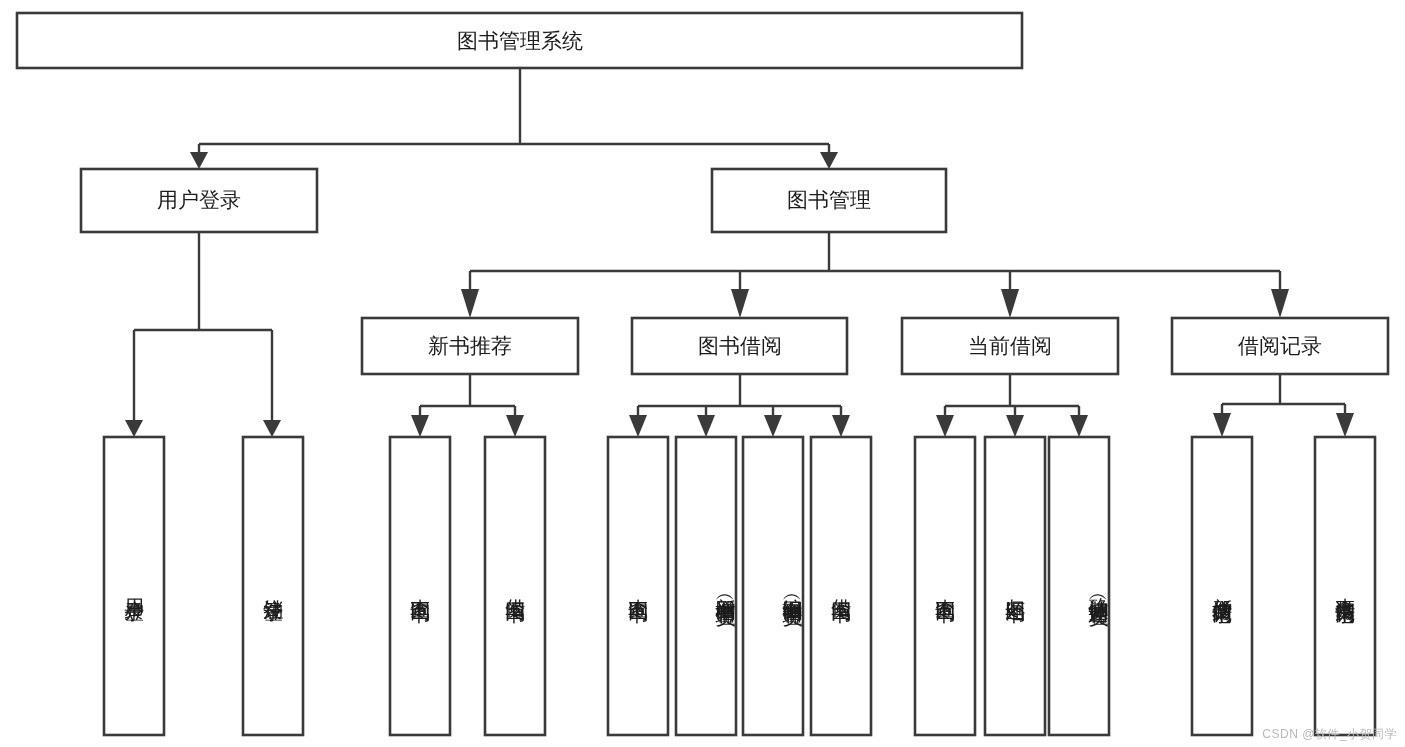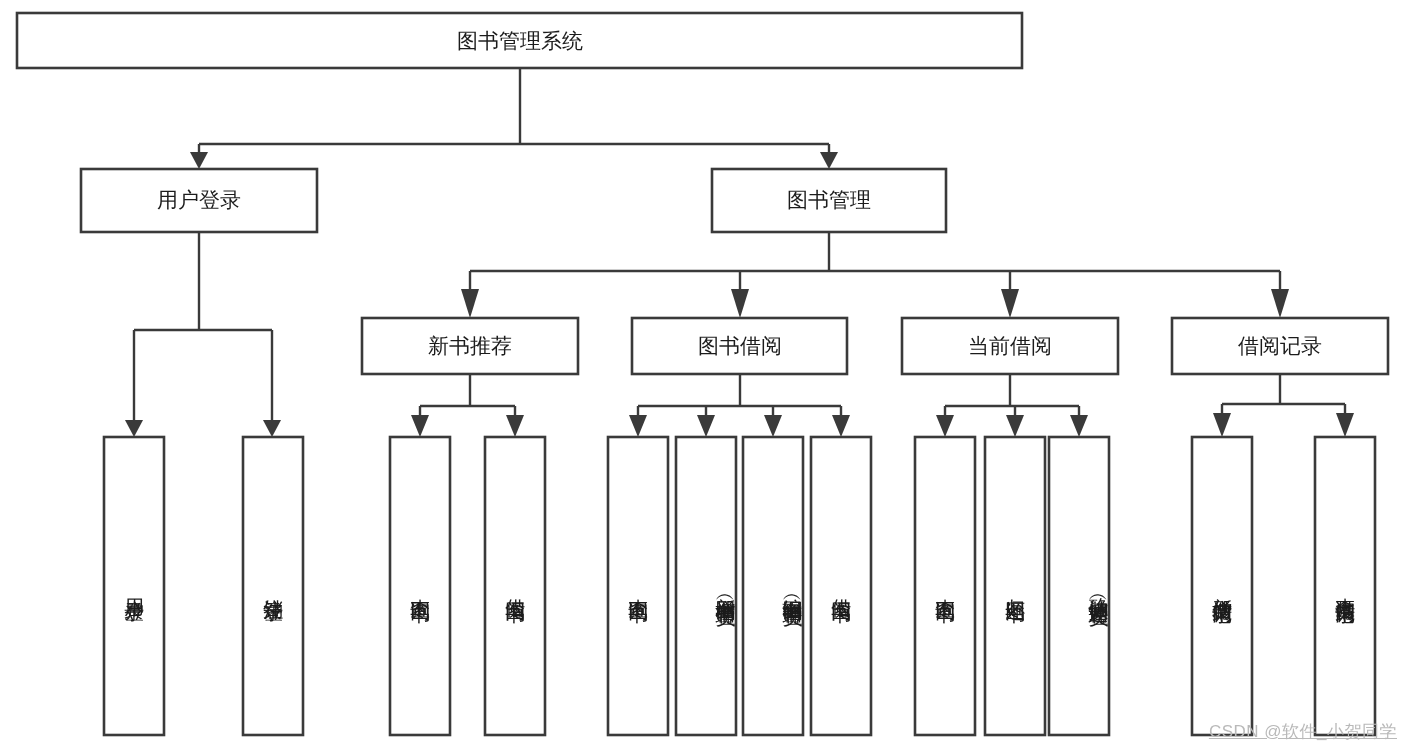--- a/index.html
+++ b/index.html
@@ -62,25 +62,24 @@
     display: flex;
     align-items: center;
     justify-content: center;
     pointer-events: none;
   }
   .watermark {
     position: absolute;
     right: 8px;
     bottom: 4px;
     font-family: "Liberation Sans", "DejaVu Sans", sans-serif;
-    font-size: 17px;
+    font-size: 12px;
     color: #b9b9b9;
     white-space: nowrap;
     letter-spacing: 0.5px;
-    text-decoration: underline;
   }
 </style>
 </head>
 <body>
 
 <div id="diagram-root">
 
   <svg class="flow" viewBox="0 0 1405 747" xmlns="http://www.w3.org/2000/svg">
 
     <g>

